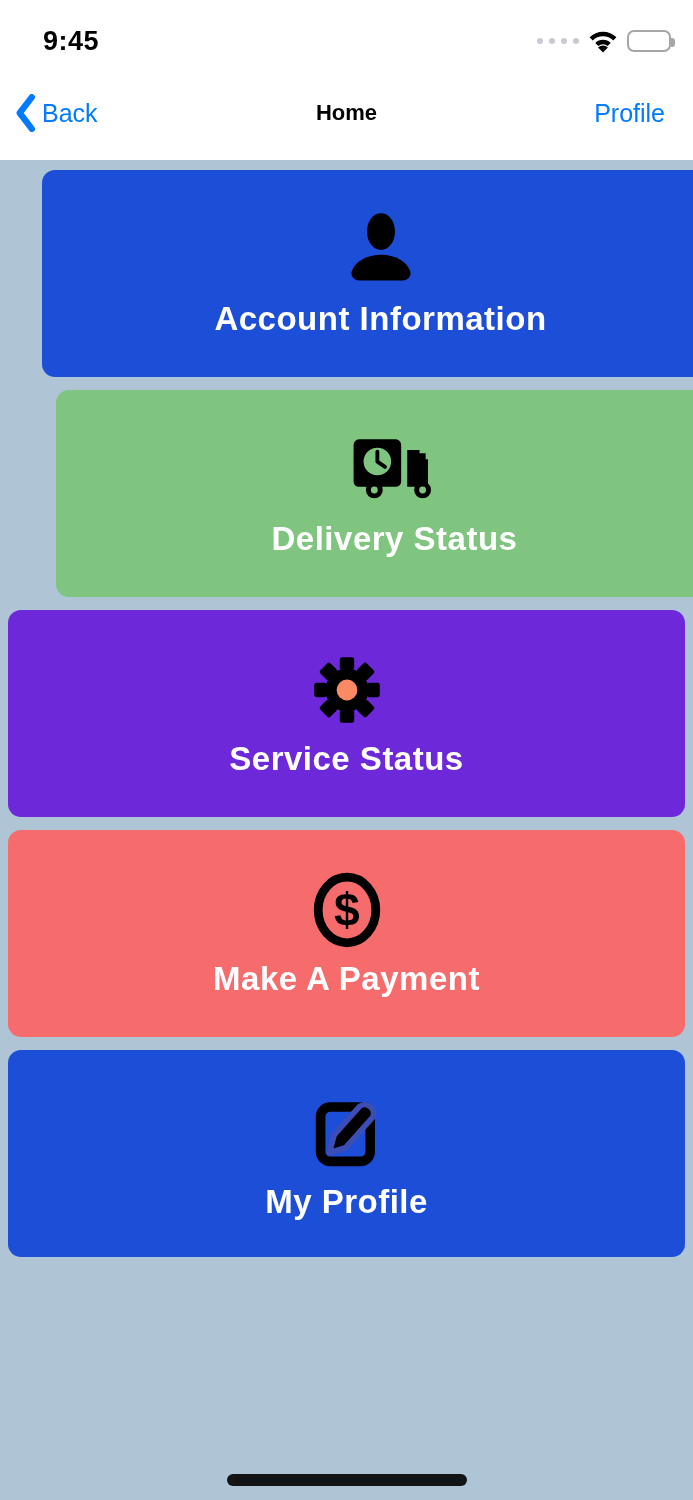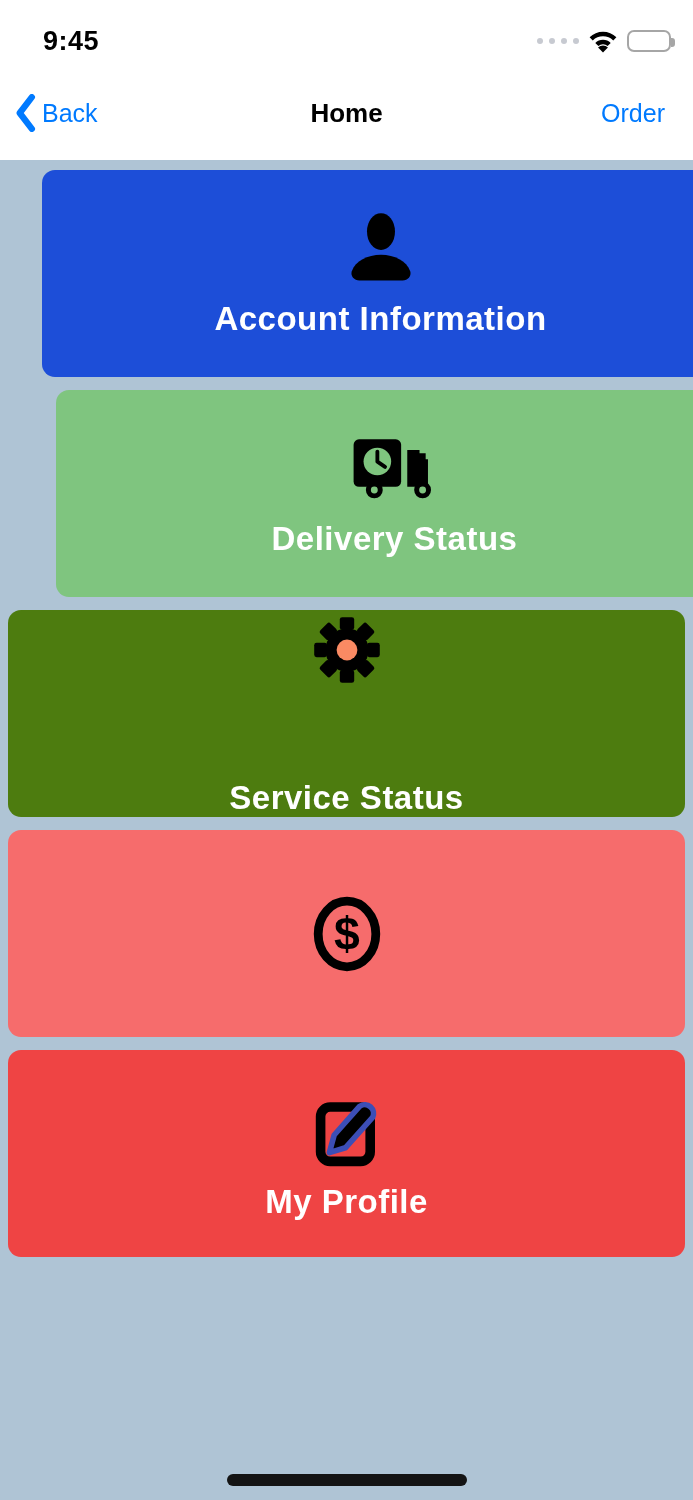--- a/index.html
+++ b/index.html
@@ -29,21 +29,21 @@
 
   
   .navbar {
     height: 90px; background: #ffffff;
     display: flex; align-items: center; justify-content: space-between;
     padding: 10px 28px 14px 14px;
   }
   .nav-link { color: #007AFF; font-size: 25px; font-weight: 400; cursor: pointer;
     display: flex; align-items: center; gap: 6px; background: none; border: none;
     font-family: "Liberation Sans", sans-serif; }
-  .nav-title { font-size: 26px; font-weight: 700; color: #000;
+  .nav-title { font-size: 22px; font-weight: 700; color: #000;
     position: absolute; left: 50%; transform: translateX(-50%); }
   .navbar { position: relative; }
 
   
   .content { padding: 10px 8px 0 8px; display: flex; flex-direction: column; gap: 13px; }
   .card {
     height: 207px; border-radius: 13px; border: none; cursor: pointer;
     display: flex; flex-direction: column; align-items: center; justify-content: center;
     gap: 10px; width: 100%;
   }
@@ -90,21 +90,21 @@
   <div class="navbar">
     <button class="nav-link">
       <span style="display:flex;">
         <svg width="22" height="38" viewBox="0 0 20 36" fill="none">
           <path d="M16.5 3 L5 18 L16.5 33" stroke="#007AFF" stroke-width="6" stroke-linecap="round" stroke-linejoin="round"></path>
         </svg>
       </span>
       <span>Back</span>
     </button>
     <span class="nav-title">Home</span>
-    <button class="nav-link">Order</button>
+    <button class="nav-link">Profile</button>
   </div>
 
   <div class="content">
 
     <button class="card" style="background: #1d4ed8; margin-left: 34px; --c: #9372CD;">
       <span class="card-icon">
         <svg viewBox="0 0 100 100" fill="#000">
           <ellipse cx="50" cy="27" rx="17.5" ry="23"></ellipse>
           <path d="M50 56 C33 56 18 64 13.5 76.5 C11.5 82.5 16.5 88 23 88 L77 88 C83.5 88 88.5 82.5 86.5 76.5 C82 64 67 56 50 56 Z"></path>
         </svg>
@@ -122,21 +122,21 @@
           <circle cx="33" cy="76" r="11"></circle>
             <circle cx="33" cy="76" r="4.5" fill="var(--c)"></circle>
           <circle cx="96" cy="76" r="11"></circle>
             <circle cx="96" cy="76" r="4.5" fill="var(--c)"></circle>
         </svg>
       </span>
       <span class="card-label">Delivery Status</span>
     </button>
 
 
-    <button class="card" style="background: #4d7c0f; justify-content: space-between; --c: #FA8A63;">
+    <button class="card" style="background: #6d28d9; --c: #FA8A63;">
       <span class="card-icon">
         <svg viewBox="0 0 100 100" fill="#000">
           <g transform="translate(50,50)">
             <circle cx="0" cy="0" r="27"></circle>
             <rect x="-9" y="-41" width="18" height="16" rx="3"></rect>
             <rect x="-9" y="-41" width="18" height="16" rx="3" transform="rotate(45)"></rect>
             <rect x="-9" y="-41" width="18" height="16" rx="3" transform="rotate(90)"></rect>
             <rect x="-9" y="-41" width="18" height="16" rx="3" transform="rotate(135)"></rect>
             <rect x="-9" y="-41" width="18" height="16" rx="3" transform="rotate(180)"></rect>
             <rect x="-9" y="-41" width="18" height="16" rx="3" transform="rotate(225)"></rect>
@@ -149,23 +149,24 @@
       <span class="card-label">Service Status</span>
     </button>
 
     <button class="card" style="background: rgb(246, 108, 108); --c: #F66C6C;">
       <span class="card-icon">
         <svg viewBox="0 0 100 100">
           <ellipse cx="50" cy="50" rx="36" ry="41" fill="none" stroke="#000" stroke-width="11"></ellipse>
           <text x="50" y="70" text-anchor="middle" font-size="58" font-weight="bold" fill="#000" font-family="Liberation Sans, sans-serif">$</text>
         </svg>
       </span>
+      <span class="card-label">Make A Payment</span>
     </button>
 
-    <button class="card" style="background: #ef4444; gap: 16px; --c: #3C4EB6;">
+    <button class="card" style="background: #1d4ed8; gap: 16px; --c: #3C4EB6;">
       <span class="card-icon">
         <svg viewBox="0 0 100 100">
           <rect x="17" y="25" width="62" height="68" rx="12" fill="none" stroke="#000" stroke-width="12"></rect>
           <path d="M28 82 L34 60 L66 24 A11 11 0 0 1 82 38 L48 76 Z" fill="#000" stroke="var(--c)" stroke-width="7" stroke-linejoin="round"></path>
         </svg>
       </span>
       <span class="card-label">My Profile</span>
     </button>
 
   </div>

